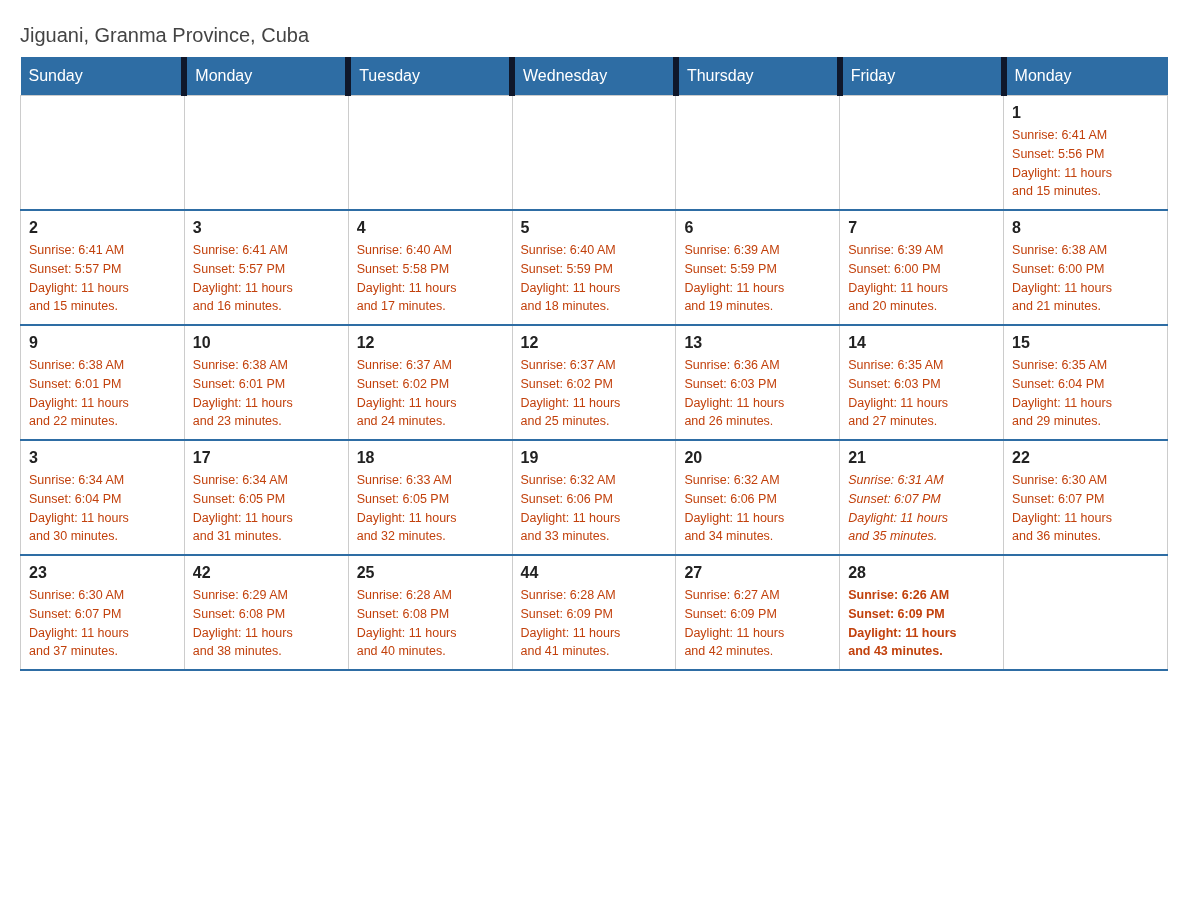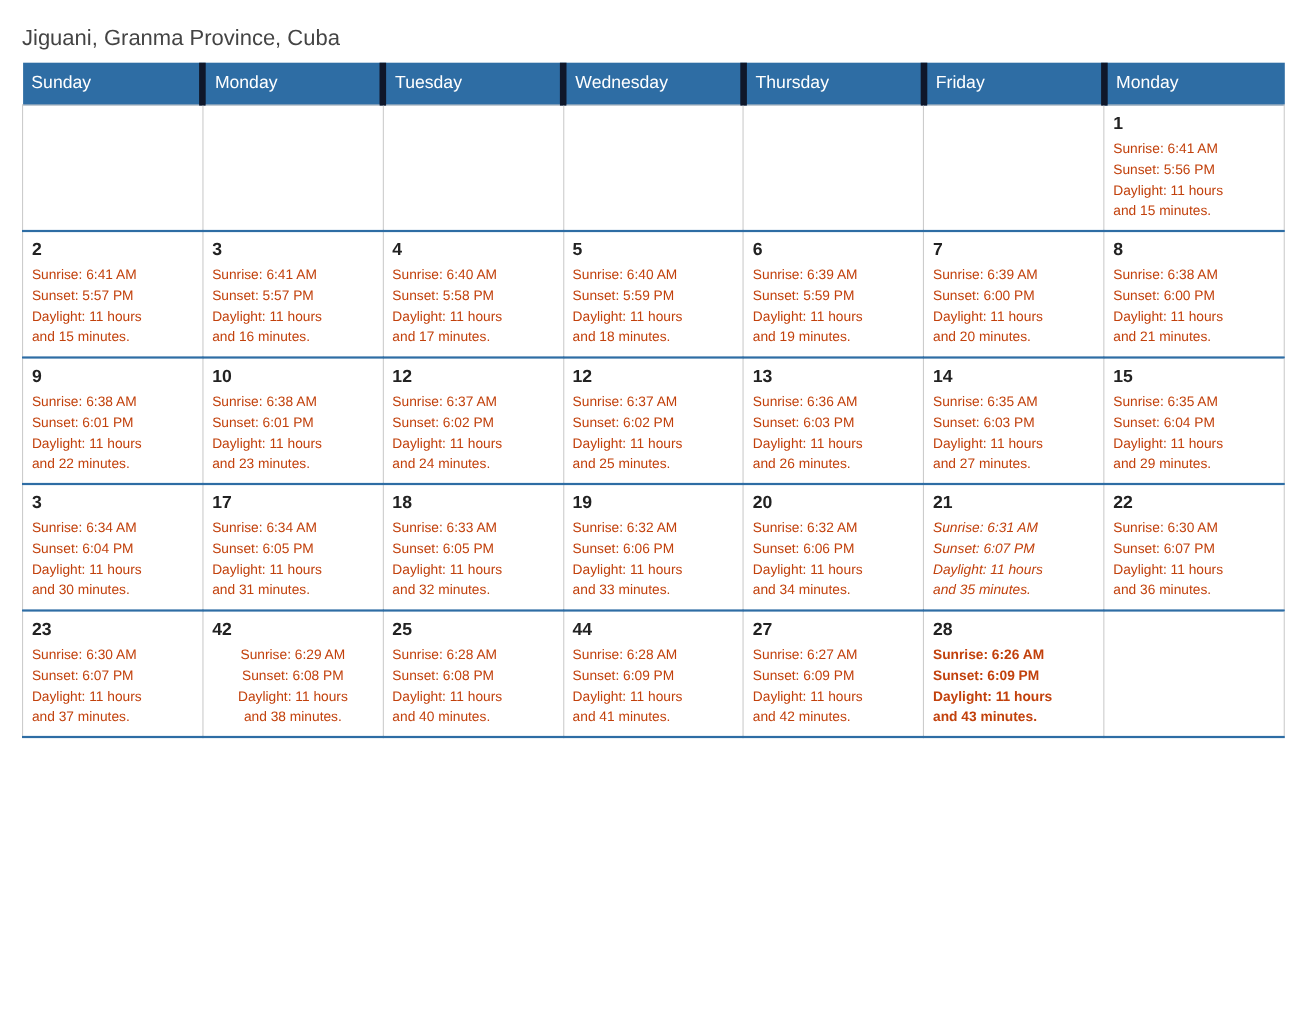--- a/index.html
+++ b/index.html
@@ -295,21 +295,21 @@
       <tr>
         <td>
           <span class="day-number">23</span>
           <div class="day-info" style="white-space: pre-line;">Sunrise: 6:30 AM
 Sunset: 6:07 PM
 Daylight: 11 hours
 and 37 minutes.</div>
         </td>
         <td>
           <span class="day-number">42</span>
-          <div class="day-info" style="white-space: pre-line; text-align: center;">Sunrise: 6:29 AM
+          <div class="day-info" style="white-space: pre-line;">Sunrise: 6:29 AM
 Sunset: 6:08 PM
 Daylight: 11 hours
 and 38 minutes.</div>
         </td>
         <td>
           <span class="day-number">25</span>
           <div class="day-info" style="white-space: pre-line;">Sunrise: 6:28 AM
 Sunset: 6:08 PM
 Daylight: 11 hours
 and 40 minutes.</div>

